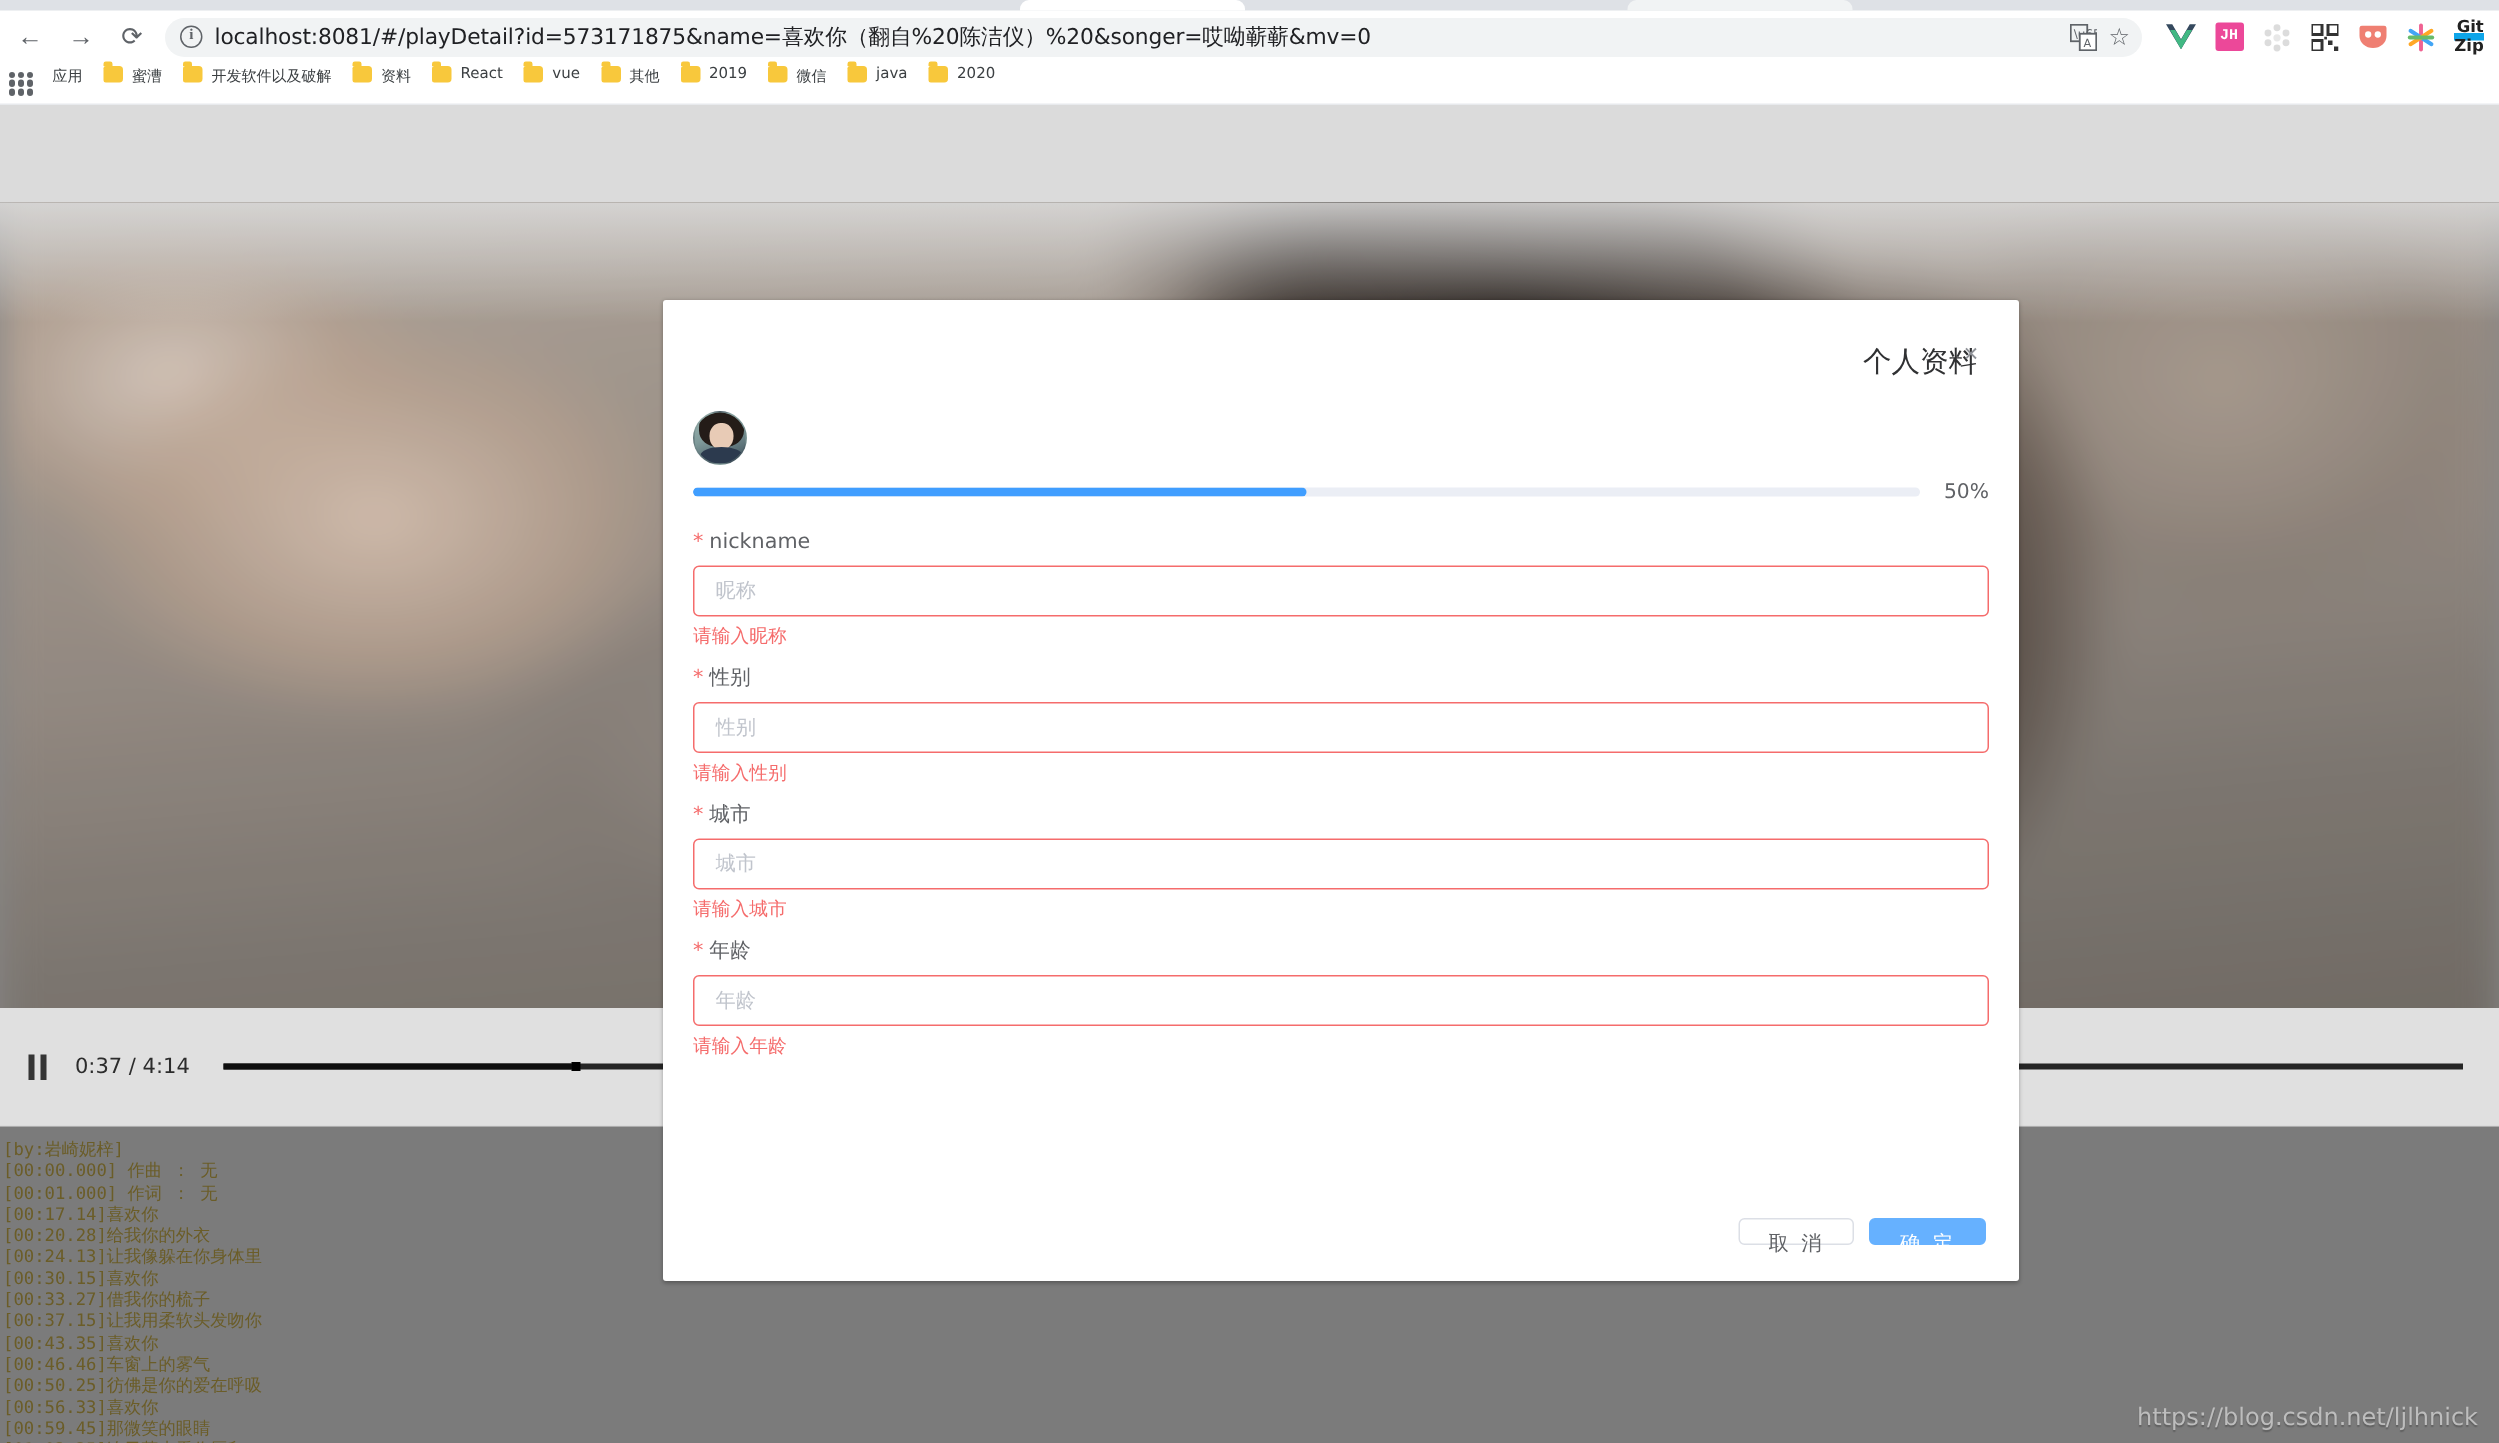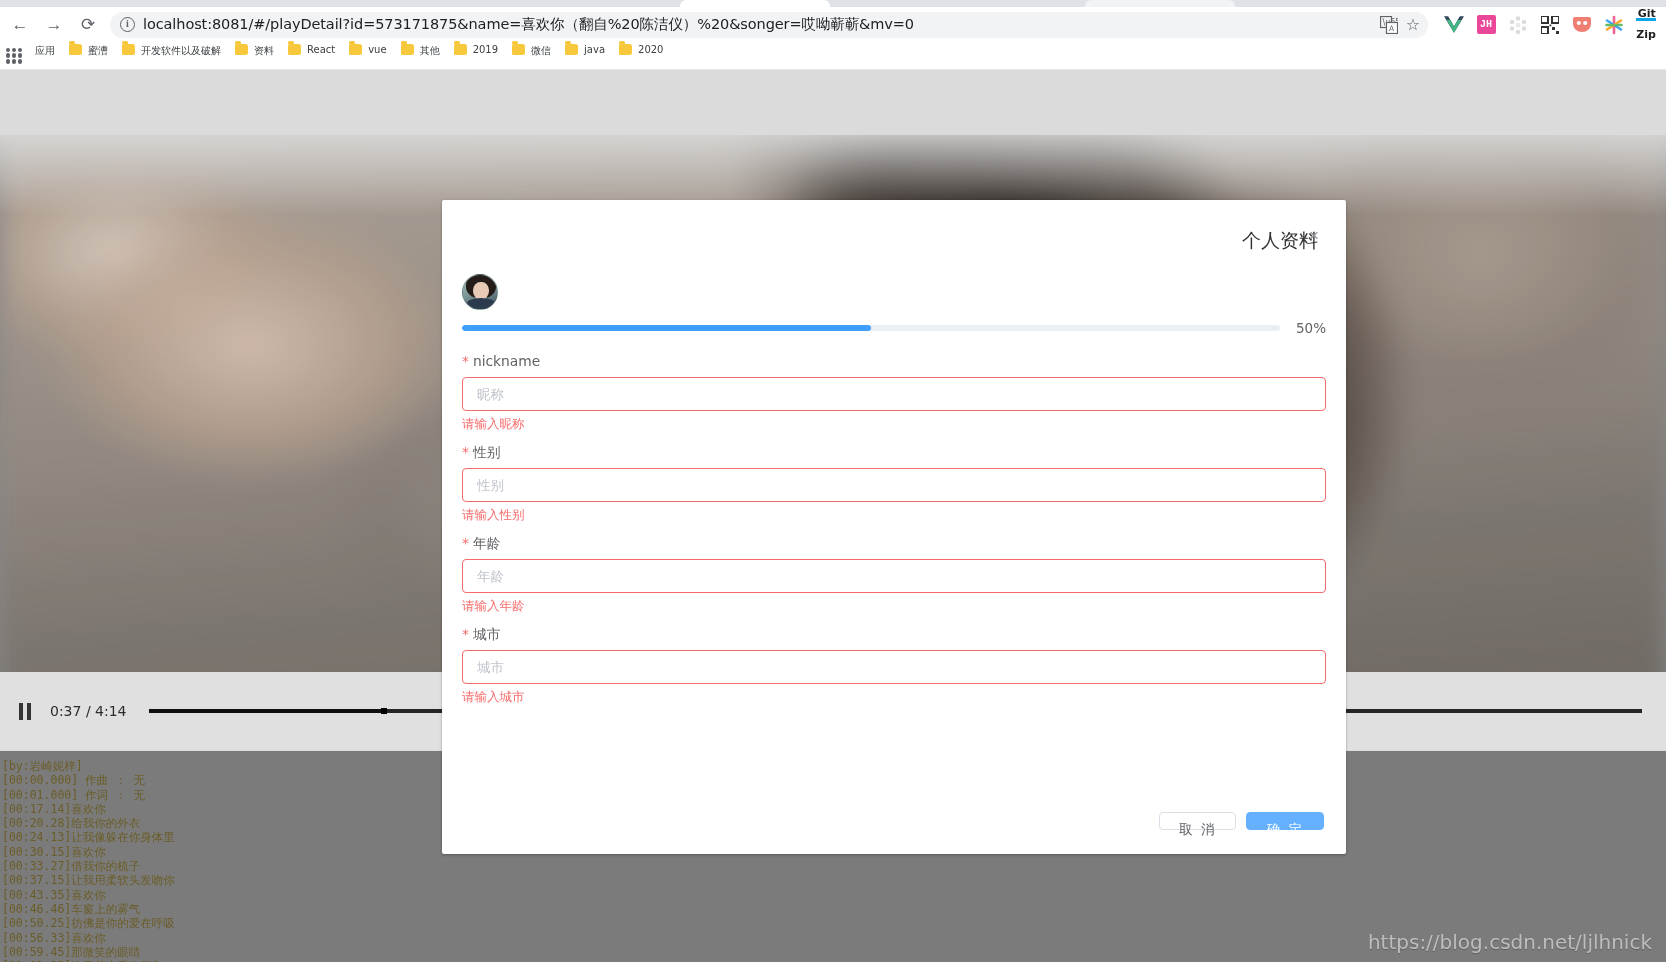--- a/index.html
+++ b/index.html
@@ -196,21 +196,21 @@
     overflow: hidden;
   }
   .lyric-line {
     font-family: "DejaVu Sans Mono", monospace;
     font-size: 11.5px; line-height: 14.3px;
     color: #7a6a2e; white-space: nowrap;
   }
 
   #watermark {
     position: absolute; right: 14px; bottom: 8px;
-    color: #d8d8d8; font-size: 20px;
+    color: #d8d8d8; font-size: 16px;
     font-family: "DejaVu Sans", sans-serif;
     text-shadow: 0 1px 1px rgba(0,0,0,0.25);
   }
 
   
   #modal-mask {
     position: absolute; top: 0; left: 0; width: 1666px; height: 892px;
     background: rgba(0,0,0,0.12);
   }
   #modal {
@@ -384,21 +384,21 @@
         <svg width="20" height="20" viewBox="0 0 20 20">
           <g stroke-width="2.6" stroke-linecap="round">
             <line x1="10" y1="2" x2="10" y2="18" stroke="#f06292"></line>
             <line x1="3" y1="5.5" x2="17" y2="14.5" stroke="#42a5f5"></line>
             <line x1="17" y1="5.5" x2="3" y2="14.5" stroke="#ffa726"></line>
             <line x1="2.5" y1="10" x2="17.5" y2="10" stroke="#66bb6a"></line>
           </g>
         </svg>
       </div>
       <div class="ext-icon">
-        <div style="font-size:11px;font-weight:bold;color:#222;line-height:8.5px;text-align:right;font-family:'DejaVu Sans',sans-serif;">Git<br><span style="border-top:3px solid #0ea5e9;display:inline-block;padding-top:10px;">Zip</span></div>
+        <div style="font-size:11px;font-weight:bold;color:#222;line-height:8.5px;text-align:right;font-family:'DejaVu Sans',sans-serif;">Git<br><span style="border-top:5px solid #0ea5e9;display:inline-block;padding-top:0;">Zip</span></div>
       </div>
     </div>
   </div>
 
   <div id="bookmarks-bar">
     <div id="apps-grid">
       <i></i>
         <i></i>
         <i></i>
         <i></i>
@@ -529,33 +529,33 @@
       <div class="field">
         <div class="field-label">
           <span class="req">*</span><span>性别</span>
         </div>
         <input class="field-input" value="" placeholder="性别" style="">
         <div class="field-error">请输入性别</div>
       </div>
 
       <div class="field">
         <div class="field-label">
+          <span class="req">*</span><span>城市</span>
+        </div>
+        <input class="field-input" value="" placeholder="城市" style="">
+        <div class="field-error">请输入城市</div>
+      </div>
+
+      <div class="field">
+        <div class="field-label">
           <span class="req">*</span><span>年龄</span>
         </div>
         <input class="field-input" value="" placeholder="年龄" style="">
         <div class="field-error">请输入年龄</div>
       </div>
-
-      <div class="field">
-        <div class="field-label">
-          <span class="req">*</span><span>城市</span>
-        </div>
-        <input class="field-input" value="" placeholder="城市" style="">
-        <div class="field-error">请输入城市</div>
-      </div>
     </div>
 
     <div id="modal-footer">
       <button class="btn" id="btn-cancel">取 消</button>
       <button class="btn" id="btn-confirm" style="background: rgb(102, 177, 255); border-color: rgb(102, 177, 255);">确 定</button>
     </div>
   </div>
 
 </div>
 

